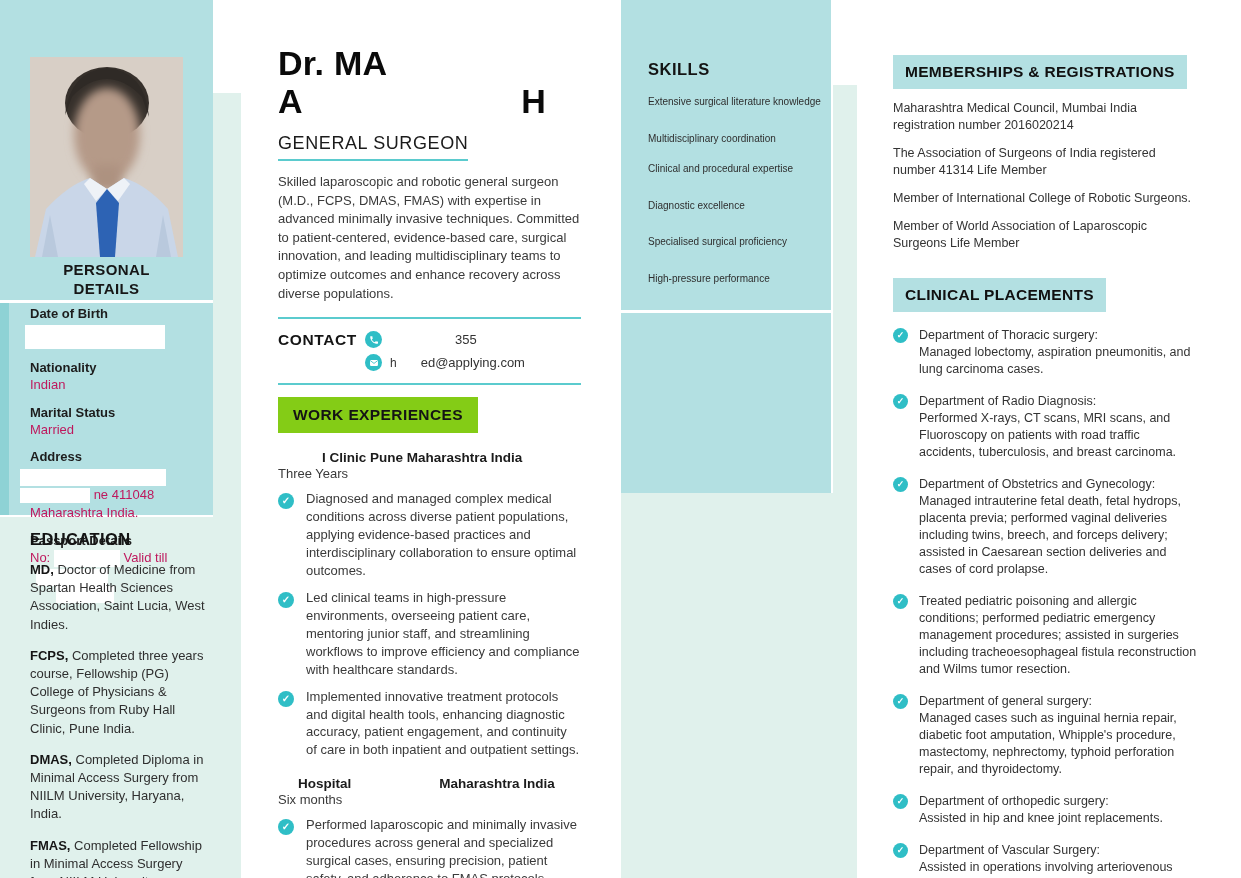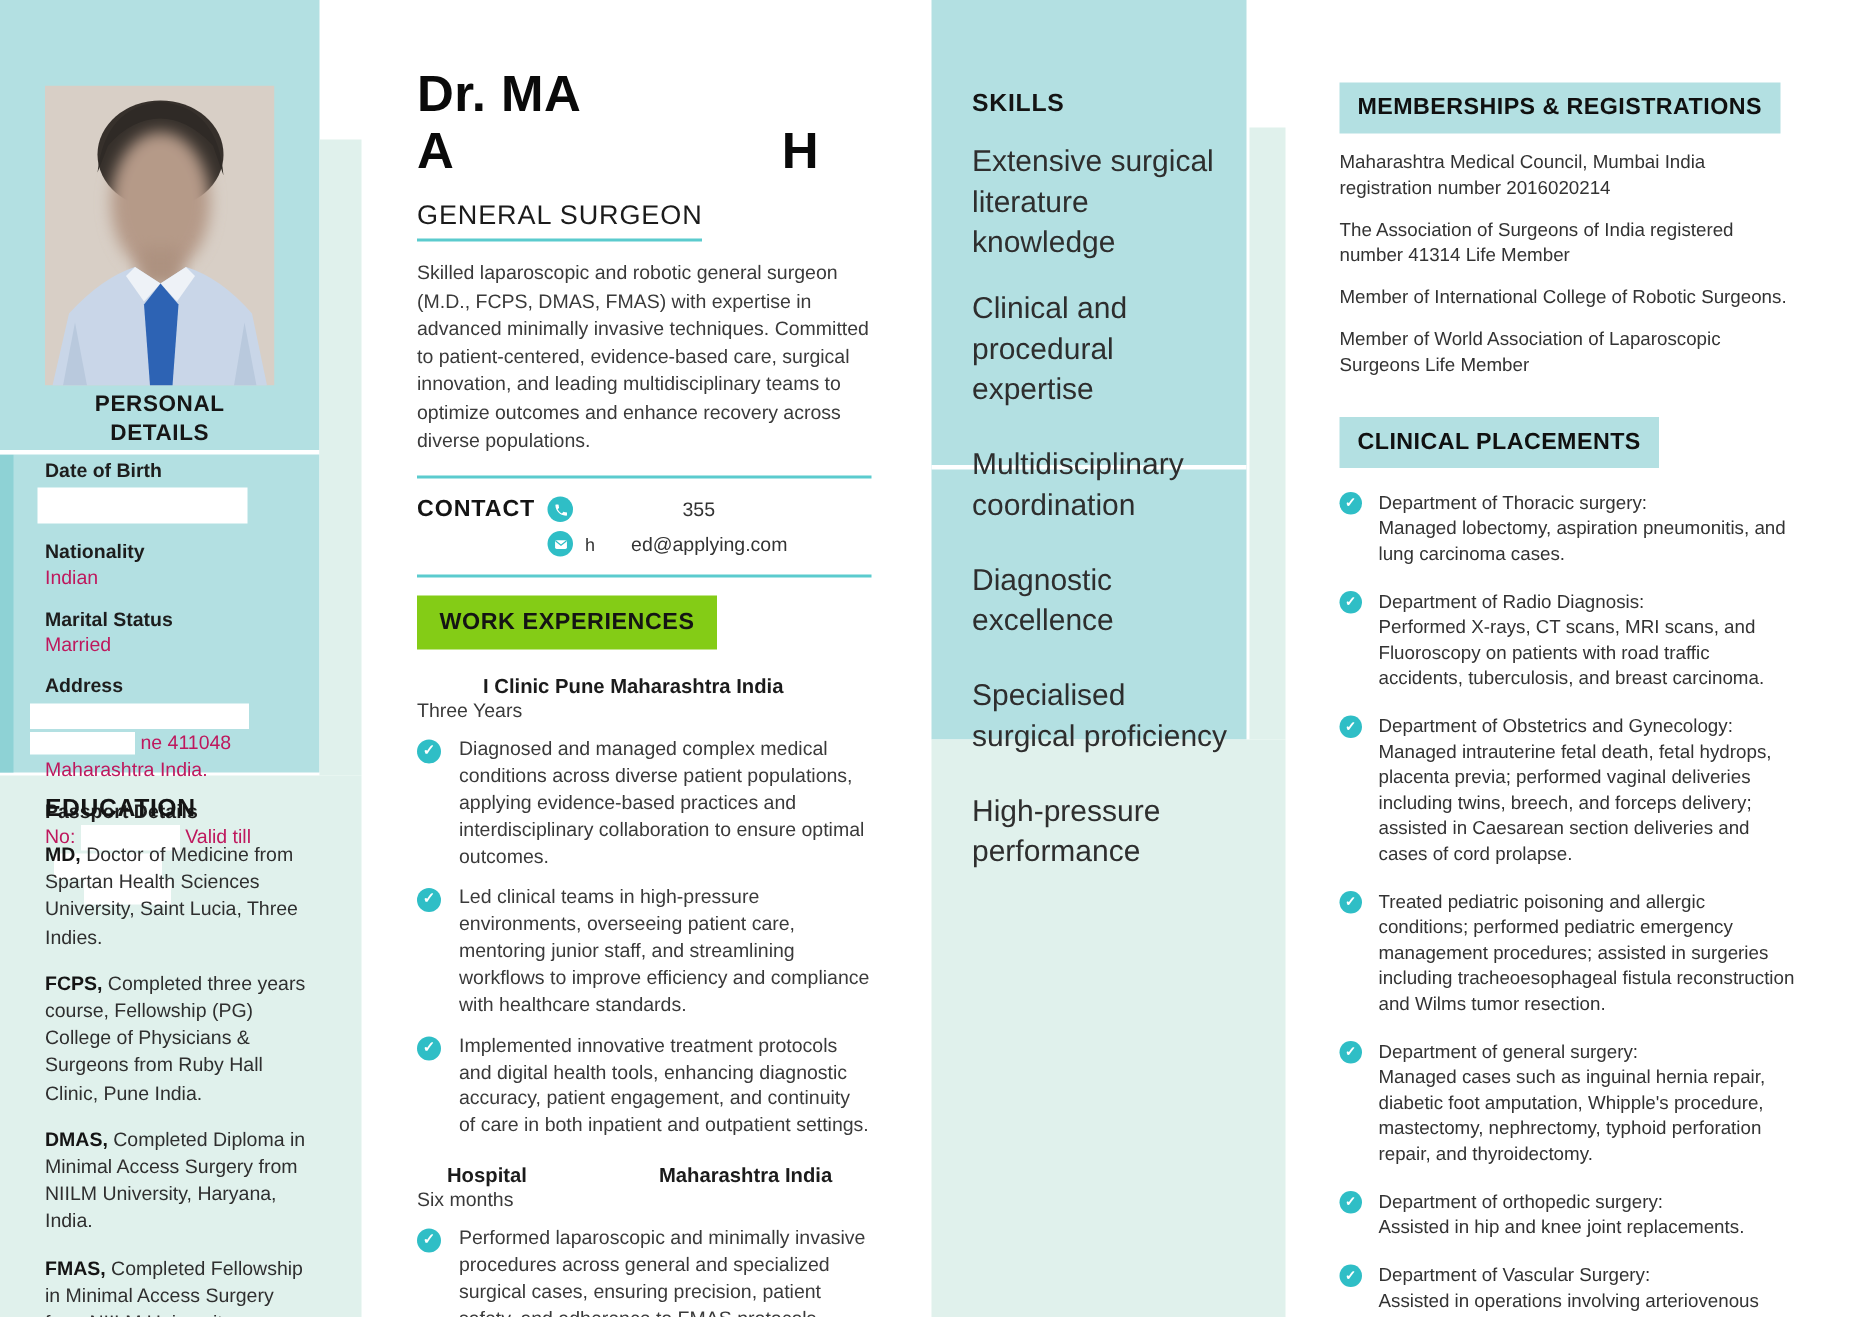--- a/index.html
+++ b/index.html
@@ -59,21 +59,21 @@
   .job2-head .t-right{margin-left:88px;}
   .duration{font-size:13px;color:#3a3a3a;margin-top:1px;}
   .bullets{margin-top:9px;}
   .bullet{display:flex;gap:12px;margin-bottom:9px;}
   .chk{flex:0 0 16px;width:16px;height:16px;border-radius:50%;background:#2fbec6;color:#fff;
        font-size:10px;line-height:16px;text-align:center;margin-top:3px;font-weight:700;}
   .btext{font-size:13px;line-height:1.38;color:#3a3a3a;}
   
   .skills{left:648px;top:60px;width:176px;}
   .skills h2{margin:0 0 16px 0;font-size:16.5px;letter-spacing:.5px;color:#141414;}
-  .skill{font-size:20px;line-height:1.35;color:#2e2e2e;margin-bottom:17px;}
+  .skill{font-size:10px;line-height:1.35;color:#2e2e2e;margin-bottom:17px;}
   .skill.gap{margin-top:23px;}
   
   .right{left:893px;top:55px;width:306px;}
   .rhead{display:inline-block;background:#b3e0e2;padding:8px 12px;font-weight:700;
          font-size:15.5px;color:#101010;letter-spacing:.3px;}
   .mem{font-size:12.5px;line-height:1.36;color:#333;margin-top:11px;}
   .placements-head{margin-top:26px;}
   .pitem{display:flex;gap:11px;margin-top:15px;}
   .pchk{flex:0 0 15px;width:15px;height:15px;border-radius:50%;background:#2fbec6;color:#fff;
         font-size:9px;line-height:15px;text-align:center;margin-top:1px;font-weight:700;}
@@ -141,21 +141,21 @@
       <span>Valid till</span>
     </div>
     <div class="val" style="margin-top:2px;">
       <span class="redact inline" style="width:72px;height:17px;margin-left:6px;"></span>
       <span class="redact inline" style="width:58px;height:17px;margin-left:26px;"></span>
     </div>
   </div>
 
   <div class="abs education">
     <h2>EDUCATION</h2>
-    <div class="edu-item"><b>MD,</b><span> Doctor of Medicine from Spartan Health Sciences University, Saint Lucia, Three Indies.</span></div>
+    <div class="edu-item"><b>MD,</b><span> Doctor of Medicine from Spartan Health Sciences Association, Saint Lucia, West Indies.</span></div>
     <div class="edu-item"><b>FCPS,</b><span> Completed three years course, Fellowship (PG) College of Physicians &amp; Surgeons from Ruby Hall Clinic, Pune India.</span></div>
     <div class="edu-item"><b>DMAS,</b><span> Completed Diploma in Minimal Access Surgery from NIILM University, Haryana, India.</span></div>
     <div class="edu-item"><b>FMAS,</b><span> Completed Fellowship in Minimal Access Surgery from NIILM University, Haryana, India.</span></div>
   </div>
 
   <div class="abs mid">
     <div class="name">
       <div>Dr. MA</div>
       <div class="name-l2">
         <span>A</span>
@@ -220,22 +220,22 @@
         <span class="chk">✓</span>
         <span class="btext">Performed laparoscopic and minimally invasive procedures across general and specialized surgical cases, ensuring precision, patient safety, and adherence to FMAS protocols.</span>
       </div>
 
     </div>
   </div>
 
   <div class="abs skills">
     <h2>SKILLS</h2>
     <div class="skill">Extensive surgical literature knowledge</div>
+    <div class="skill gap">Multidisciplinary coordination</div>
     <div class="skill">Clinical and procedural expertise</div>
-    <div class="skill gap">Multidisciplinary coordination</div>
     <div class="skill gap">Diagnostic excellence</div>
     <div class="skill gap">Specialised surgical proficiency</div>
     <div class="skill gap">High-pressure performance</div>
   </div>
 
   <div class="abs right">
     <div class="rhead">MEMBERSHIPS &amp; REGISTRATIONS</div>
     <div class="mem">Maharashtra Medical Council, Mumbai India registration number 2016020214</div>
     <div class="mem">The Association of Surgeons of India registered number 41314 Life Member</div>
     <div class="mem">Member of International College of Robotic Surgeons.</div>

